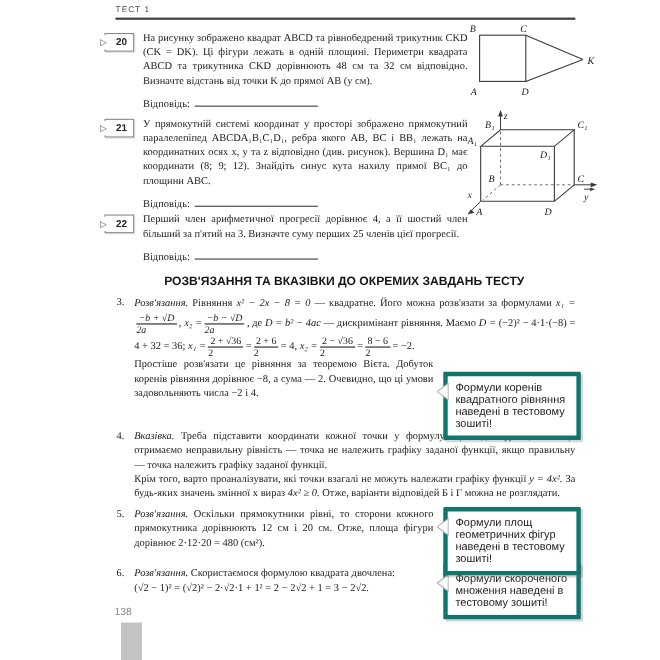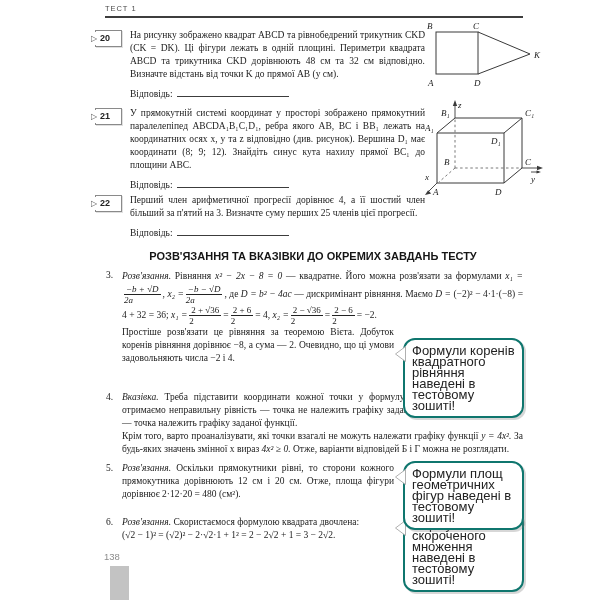--- a/index.html
+++ b/index.html
@@ -9,21 +9,21 @@
   
   .hdr-label{position:absolute;left:105px;top:4px;font-family:"Liberation Sans",sans-serif;
              font-size:7.5px;letter-spacing:1px;color:#4a4a4a;}
   .hdr-rule{position:absolute;left:105px;top:16px;width:418px;height:2px;background:#3d3d3d;}
 
   
   .problem{position:absolute;left:95px;width:335px;}
   .marker{position:absolute;left:0;top:1px;width:25px;height:15px;border:1px solid #8a8a8a;
           background:#fff;box-shadow:1px 1px 0 rgba(0,0,0,.12);}
   .marker-icon{position:absolute;left:-5px;top:1px;font-size:8px;line-height:13px;color:#555;background:#fff;}
-  .marker-num{display:block;text-align:left;font-family:"Liberation Sans",sans-serif;
+  .marker-num{display:block;text-align:center;font-family:"Liberation Sans",sans-serif;
               font-weight:bold;font-size:9px;line-height:15px;padding-left:4px;color:#222;}
   .ptext{margin:0 0 0 35px;width:295px;font-size:9.5px;line-height:13px;text-align:justify;}
   .answer-row{margin:6px 0 0 35px;font-size:9.5px;}
   .ans-label{}
   .ans-line{display:inline-block;width:112px;height:9px;border-bottom:1px solid #3c3c3c;margin-left:4px;}
 
   
   .fig{position:absolute;}
   .fig text{font-family:"Liberation Serif",serif;font-style:italic;font-size:9px;fill:#222;}
   .fig .edge{stroke:#3a3a3a;stroke-width:1;fill:none;}
@@ -47,23 +47,23 @@
   .mt3{margin-top:3px;}
   .mt5{margin-top:5px;}
   .mi{font-style:italic;}
   .mn{font-style:normal;}
   .frac{display:inline-block;vertical-align:middle;text-align:left;margin:0 2px;font-size:9px;}
   .frac .fnum{display:block;border-bottom:0.9px solid #222;padding:0 2px;line-height:10px;}
   .frac .fden{display:block;line-height:10px;}
   .frac.it{font-style:italic;}
 
   
-  .callout{position:absolute;left:403px;width:103px;background:#fff;border:2px solid #0f766e;
-           border-radius:12px;box-shadow:2px 2px 0 rgba(110,110,110,.28);padding:5px 7px;
-           font-family:"Liberation Sans",sans-serif;font-size:13px;line-height:11px;color:#222;}
+  .callout{position:absolute;left:403px;width:103px;background:#fff;border:4px solid #0f766e;
+           border-radius:1px;box-shadow:2px 2px 0 rgba(110,110,110,.28);padding:5px 7px;
+           font-family:"Liberation Sans",sans-serif;font-size:10px;line-height:11px;color:#222;}
   .callout-tail{position:absolute;left:-10px;top:6px;width:11px;height:16px;}
 
   
   .footer-num{position:absolute;left:104px;top:551px;font-family:"Liberation Sans",sans-serif;
               font-weight:normal;font-size:9.5px;color:#8c8c8c;}
   .page-tab{position:absolute;left:110px;top:566px;width:19px;height:34px;background:#c3c3c3;}
 </style>
 </head>
 <body>
 
@@ -162,21 +162,21 @@
         <span>Рівняння</span>
         <span class="mi">x² − 2x − 8 = 0</span>
         <span>— квадратне. Його можна розв'язати за формулами</span>
         <span class="mi">x₁ =</span><span class="frac it"><span class="fnum">−b + √D</span><span class="fden">2a</span></span><span>,</span>
         <span class="mi">x₂ =</span><span class="frac it"><span class="fnum">−b − √D</span><span class="fden">2a</span></span><span>, де</span>
         <span class="mi">D = b² − 4ac</span>
         <span>— дискримінант рівняння. Маємо</span>
         <span class="mi">D =</span>
         <span class="mn">(−2)² − 4·1·(−8) = 4 + 32 = 36;</span>
         <span class="mi">x₁ =</span><span class="frac"><span class="fnum">2 + √36</span><span class="fden">2</span></span><span class="mn">=</span><span class="frac"><span class="fnum">2 + 6</span><span class="fden">2</span></span><span class="mn">= 4,</span>
-        <span class="mi">x₂ =</span><span class="frac"><span class="fnum">2 − √36</span><span class="fden">2</span></span><span class="mn">=</span><span class="frac"><span class="fnum">2 − 6</span><span class="fden">2</span></span><span class="mn">= −2.</span>
+        <span class="mi">x₂ =</span><span class="frac"><span class="fnum">2 − √36</span><span class="fden">2</span></span><span class="mn">=</span><span class="frac"><span class="fnum">8 − 6</span><span class="fden">2</span></span><span class="mn">= −2.</span>
       </p>
       <p class="w272 lh13 mt5">Простіше розв'язати це рівняння за теоремою Вієта. Добуток коренів рівняння дорівнює −8, а сума — 2. Очевидно, що ці умови задовольняють числа −2 і 4.</p>
     </div>
   </section>
 
   <section class="sol" style="top:391px">
     <span class="sol-num">4.</span>
     <div class="sol-body">
       <p class="w400 lh13">
         <span class="sol-label">Вказівка.</span>

